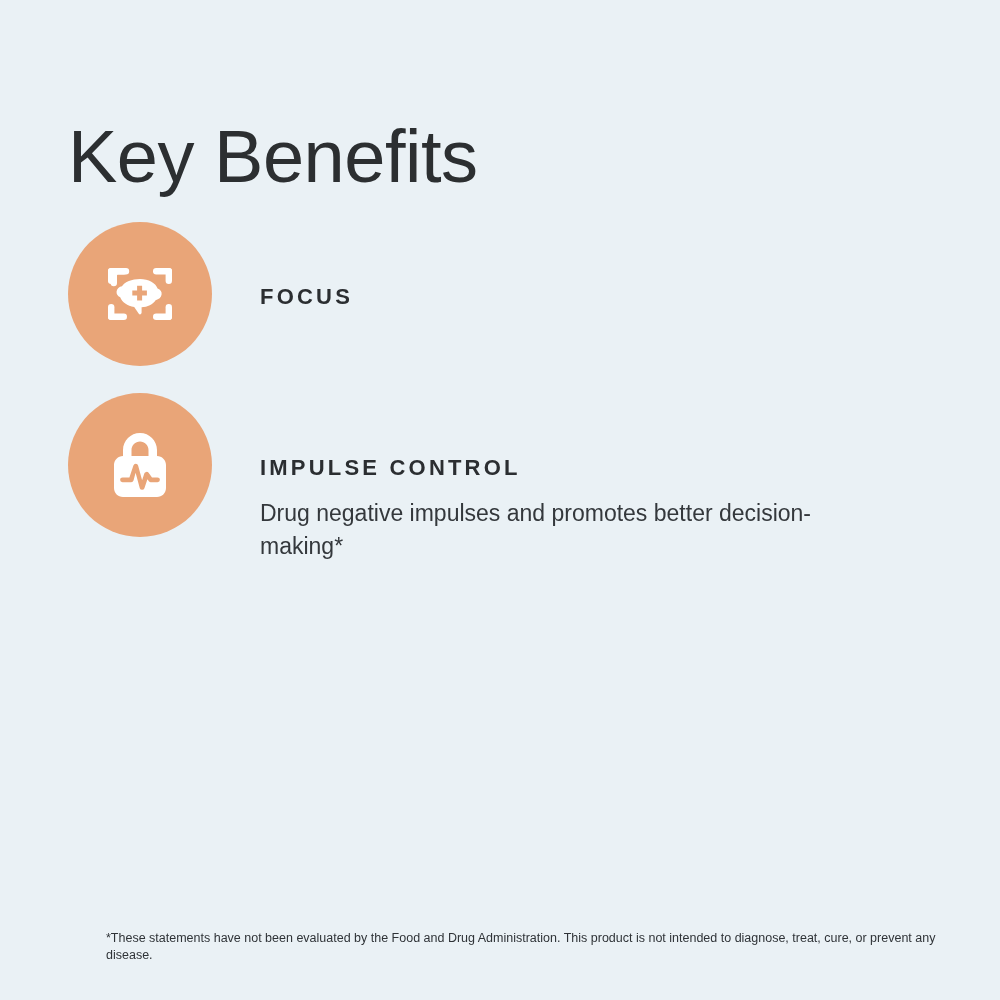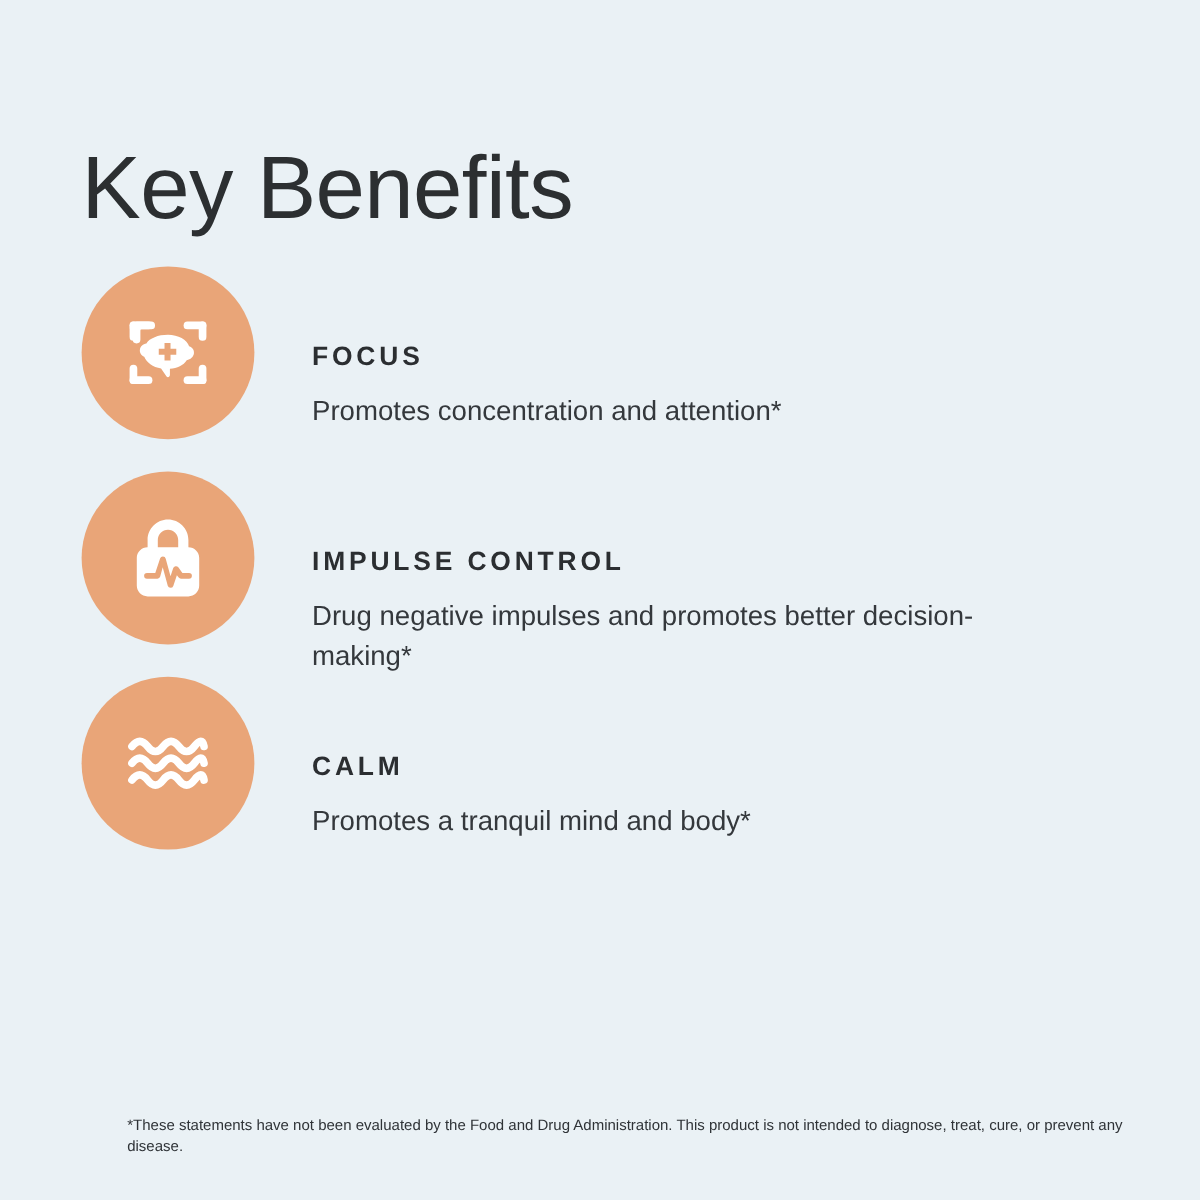--- a/index.html
+++ b/index.html
@@ -152,21 +152,20 @@
                 L46.9 36.6
                 L42.1 36.6
                 L42.1 31.8
                 Z"></path>
             </g>
           </svg>
         </span>
       </div>
       <div class="benefit-text">
         <div class="benefit-heading">FOCUS</div>
-        <p class="benefit-desc">Promotes concentration and attention*</p>
       </div>
     </div>
 
     <div class="benefit-row">
       <div class="benefit-icon-circle">
         <span>
           <svg width="80" height="80" viewBox="0 0 80 80" aria-hidden="true">
             <g fill="#ffffff">
 
               <path d="M40 8 C30.6 8 23 15.6 23 25 L23 36 L31.5 36 L31.5 25
@@ -207,35 +206,18 @@
             </g>
           </svg>
         </span>
       </div>
       <div class="benefit-text">
         <div class="benefit-heading">IMPULSE CONTROL</div>
         <p class="benefit-desc">Drug negative impulses and promotes better decision-making*</p>
       </div>
     </div>
 
-    <div class="benefit-row">
-      <div class="benefit-icon-circle">
-        <span>
-          <svg width="80" height="80" viewBox="0 0 80 80" aria-hidden="true">
-            <g fill="none" stroke="#ffffff" stroke-width="6.4" stroke-linecap="round" stroke-linejoin="round">
-              <path d="M10 26 Q16.5 17.5 23 26 T36 26 T49 26 T62 26 T70 26"></path>
-              <path d="M10 40 Q16.5 31.5 23 40 T36 40 T49 40 T62 40 T70 40"></path>
-              <path d="M10 54 Q16.5 45.5 23 54 T36 54 T49 54 T62 54 T70 54"></path>
-            </g>
-          </svg>
-        </span>
-      </div>
-      <div class="benefit-text">
-        <div class="benefit-heading">CALM</div>
-        <p class="benefit-desc">Promotes a tranquil mind and body*</p>
-      </div>
-    </div>
 
   </div>
 
   <div class="footer-disclaimer">*These statements have not been evaluated by the Food and Drug Administration. This product is not intended to diagnose, treat, cure, or prevent any disease.</div>
 
 </div>
 
 </body></html>

